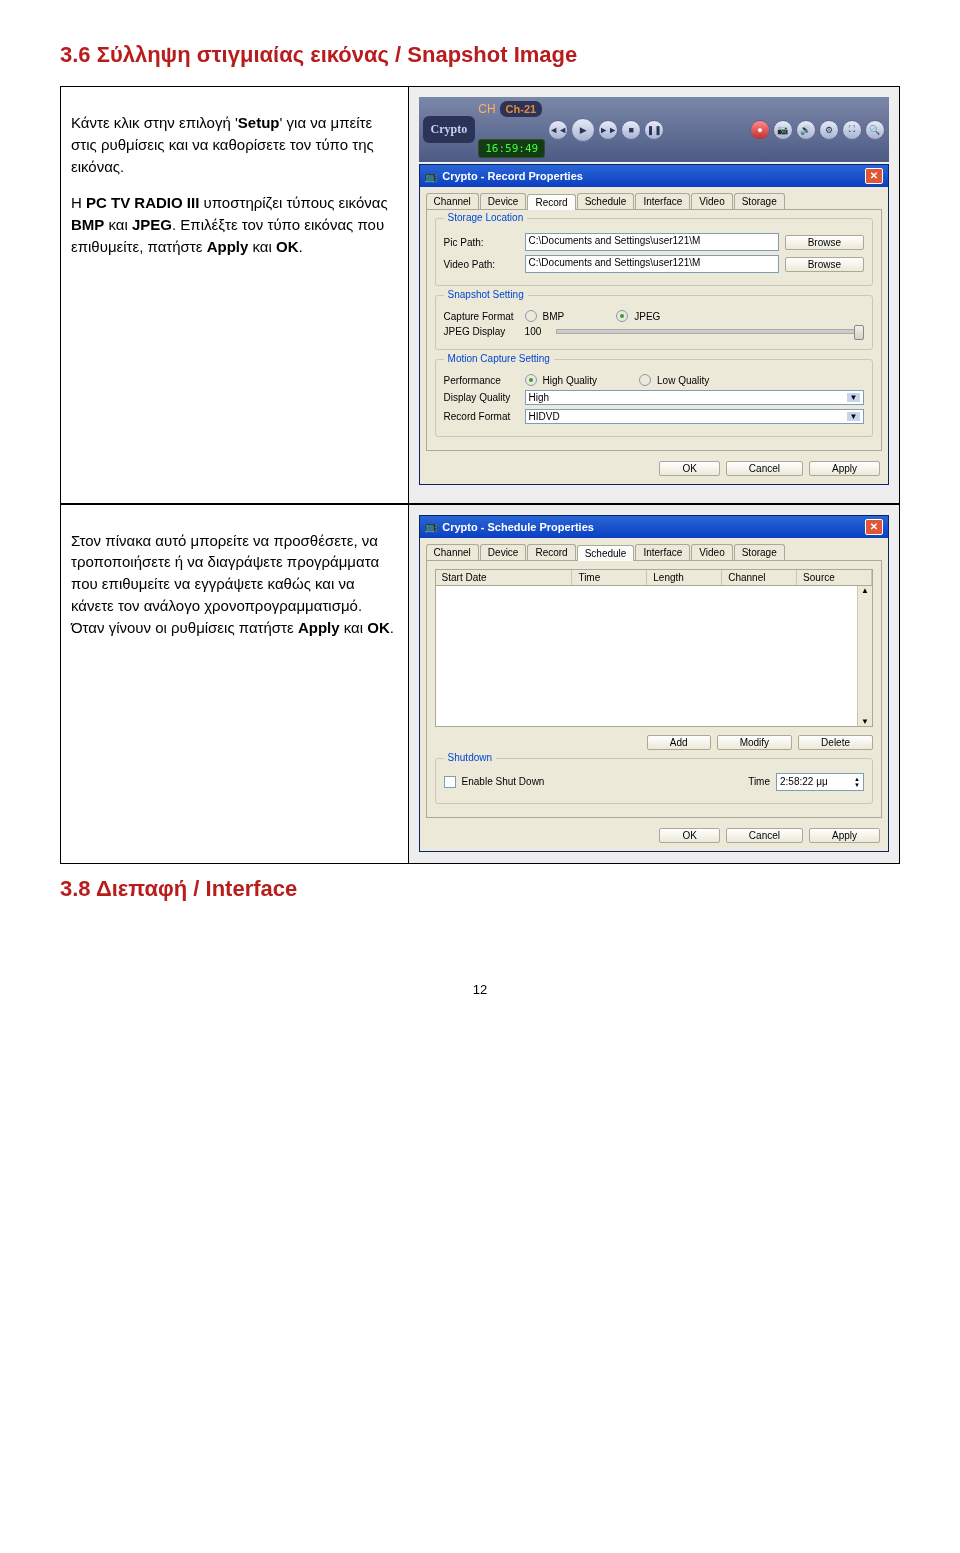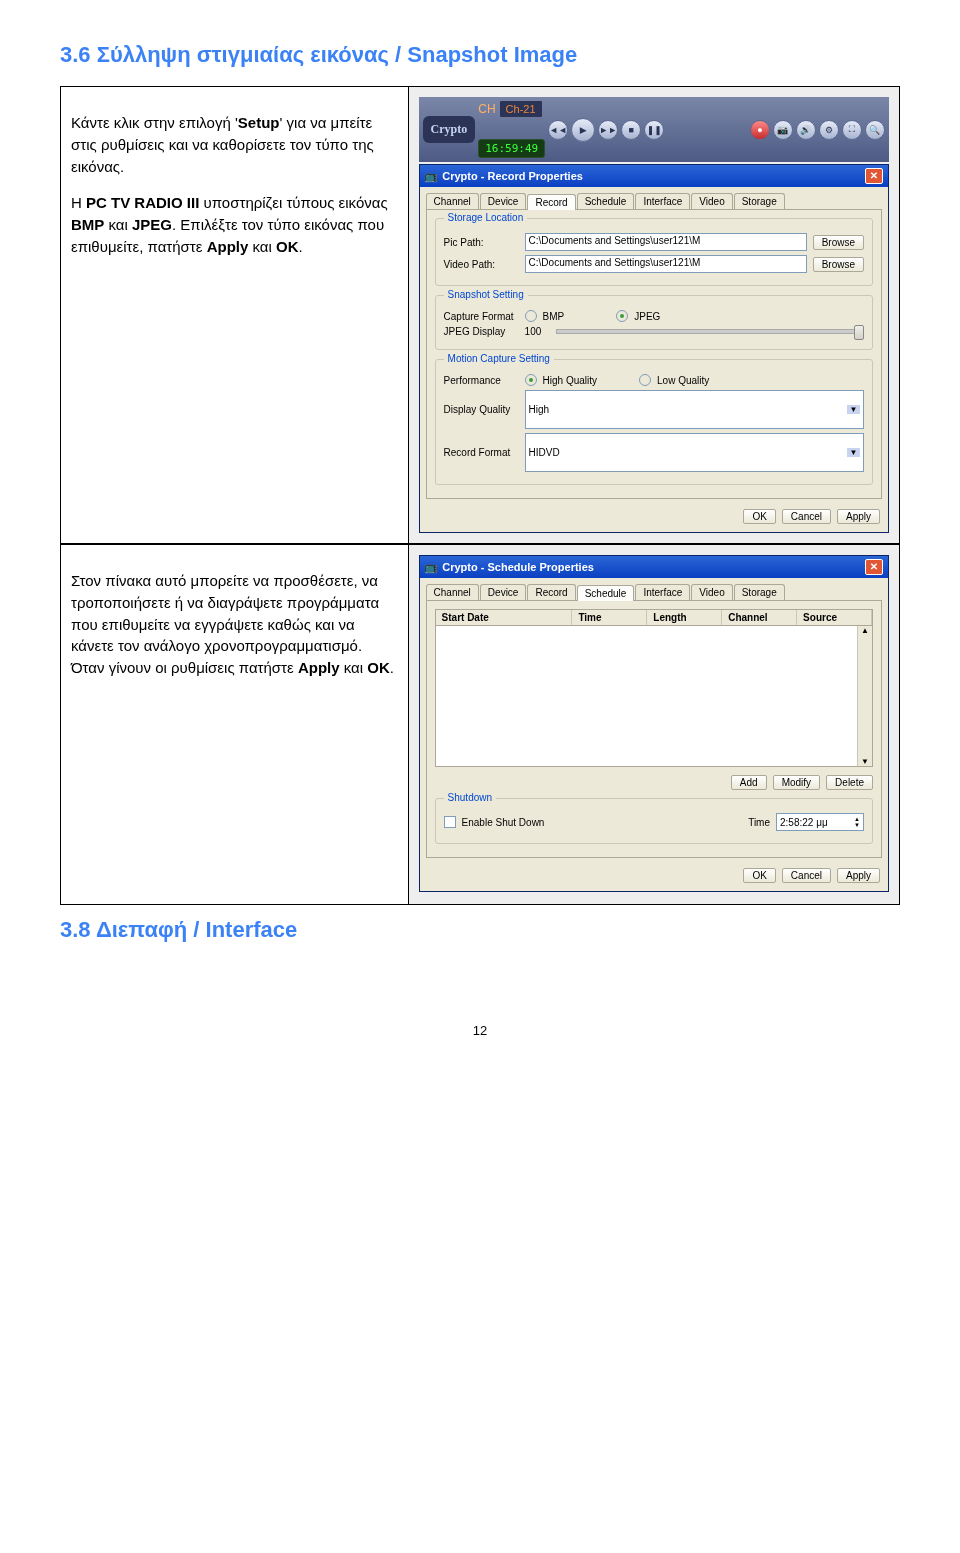--- a/index.html
+++ b/index.html
@@ -6,21 +6,21 @@
     margin: 0;
     padding: 0;
     font-family: Arial, Helvetica, sans-serif;
     background: #fff;
     width: 960px;
   }
   .page {
     padding: 30px 60px 40px 60px;
   }
   h2 {
-    color: #3b82f6;
+    color: #b91c1c;
     font-size: 22px;
     font-weight: bold;
     margin: 12px 0 18px 0;
   }
   .section-row {
     border: 1px solid #000;
     border-collapse: collapse;
     width: 100%;
     table-layout: fixed;
   }
@@ -67,24 +67,24 @@
     font-family: monospace;
     font-size: 11px;
     padding: 2px 6px;
     border-radius: 3px;
     border: 1px solid #2a4f2a;
     margin-top: 20px;
   }
   .player .ch-badge {
     background: #2b3456;
     color: #eb863a;
-    font-weight: normal;
+    font-weight: bold;
     font-size: 11px;
     padding: 2px 6px;
-    border-radius: 1px;
+    border-radius: 7px;
   }
   .round-btn {
     width: 18px;
     height: 18px;
     border-radius: 50%;
     background: linear-gradient(#e6ebf7, #a7b3d1);
     border: 1px solid #5b678f;
     display: flex;
     align-items: center;
     justify-content: center;
@@ -182,21 +182,21 @@
     background: #fff;
     padding: 1px 3px;
     font-size: 10px;
     flex: 1;
     height: 14px;
     overflow: hidden;
   }
   .btn {
     border: 1px solid #aca899;
     background: linear-gradient(#fff, #ece9d8);
-    padding: 1px 8px;
+    padding: 1px 22px;
     border-radius: 2px;
     font-size: 10px;
   }
   .radio {
     width: 10px;
     height: 10px;
     border: 1px solid #7f9db9;
     border-radius: 50%;
     display: inline-flex;
     align-items: center;
@@ -227,21 +227,21 @@
   }
   .dlg-btns {
     display: flex;
     justify-content: flex-end;
     gap: 6px;
     padding: 4px 8px 8px 8px;
   }
   .select {
     border: 1px solid #7f9db9;
     background: #fff;
-    padding: 13px 3px;
+    padding: 1px 3px;
     font-size: 10px;
     flex: 1;
     display: flex;
     justify-content: space-between;
     align-items: center;
   }
   .select .arr {
     width: 13px;
     background: #c7d3ef;
     text-align: center;
@@ -253,21 +253,20 @@
     border: 1px solid #7f9db9;
     background: #fff;
     display: inline-block;
   }
   
   .sched-head {
     display: flex;
     background: #ece9d8;
     border: 1px solid #aca899;
     font-size: 10px;
-    font-weight: bold;
   }
   .sched-head .col {
     border-right: 1px solid #cac7b8;
     padding: 2px 6px;
   }
   .sched-list {
     border: 1px solid #aca899;
     border-top: none;
     background: #fff;
     height: 140px;

